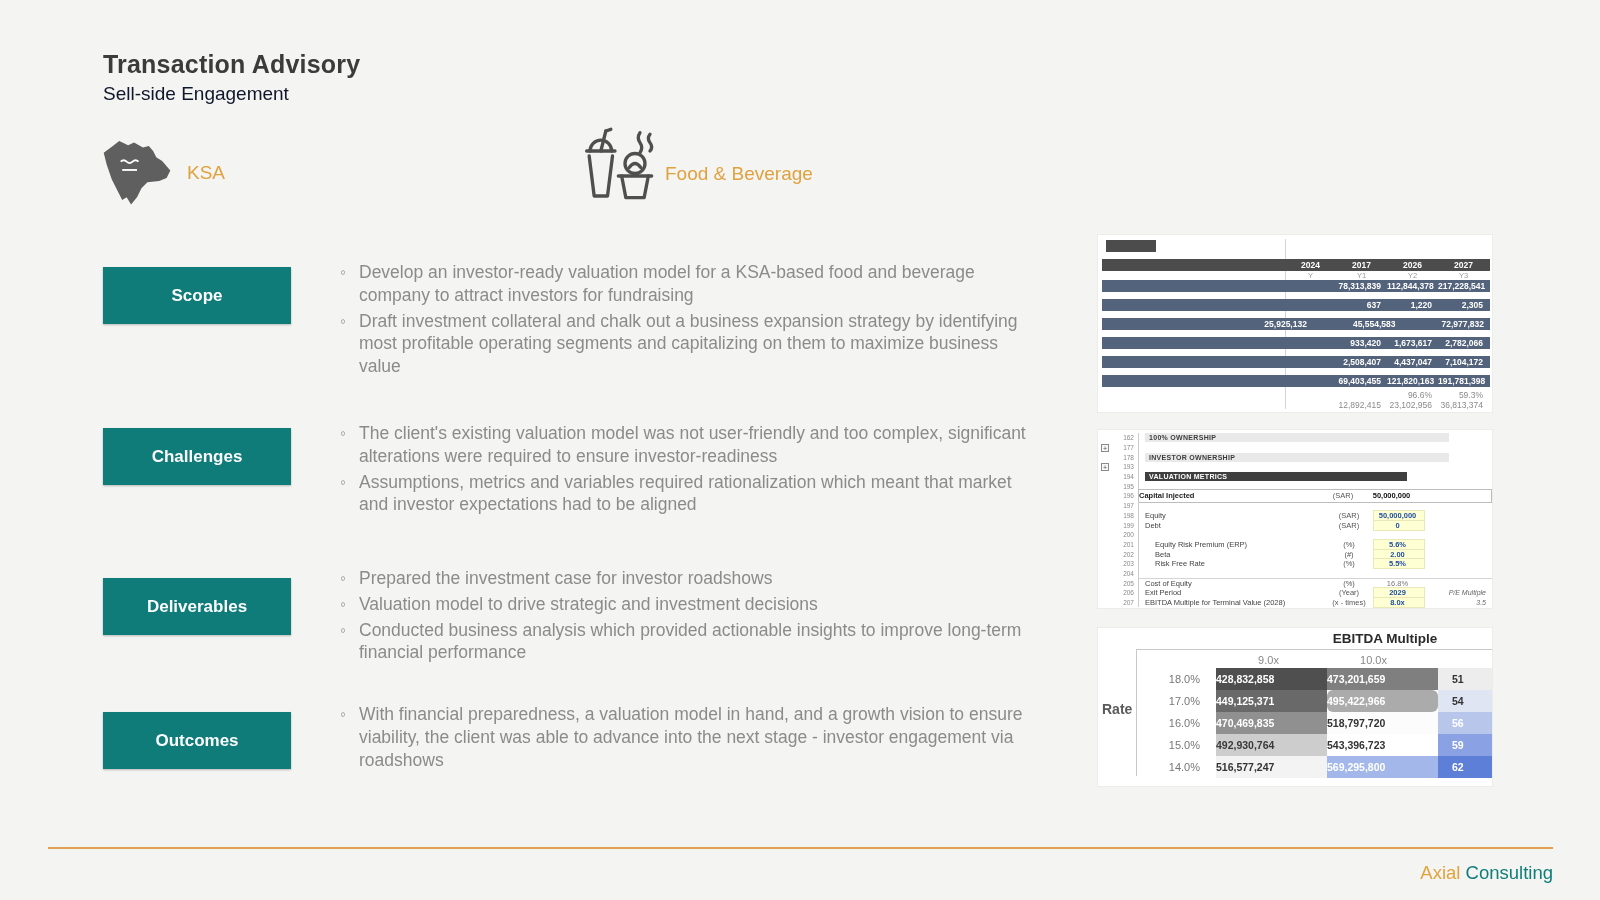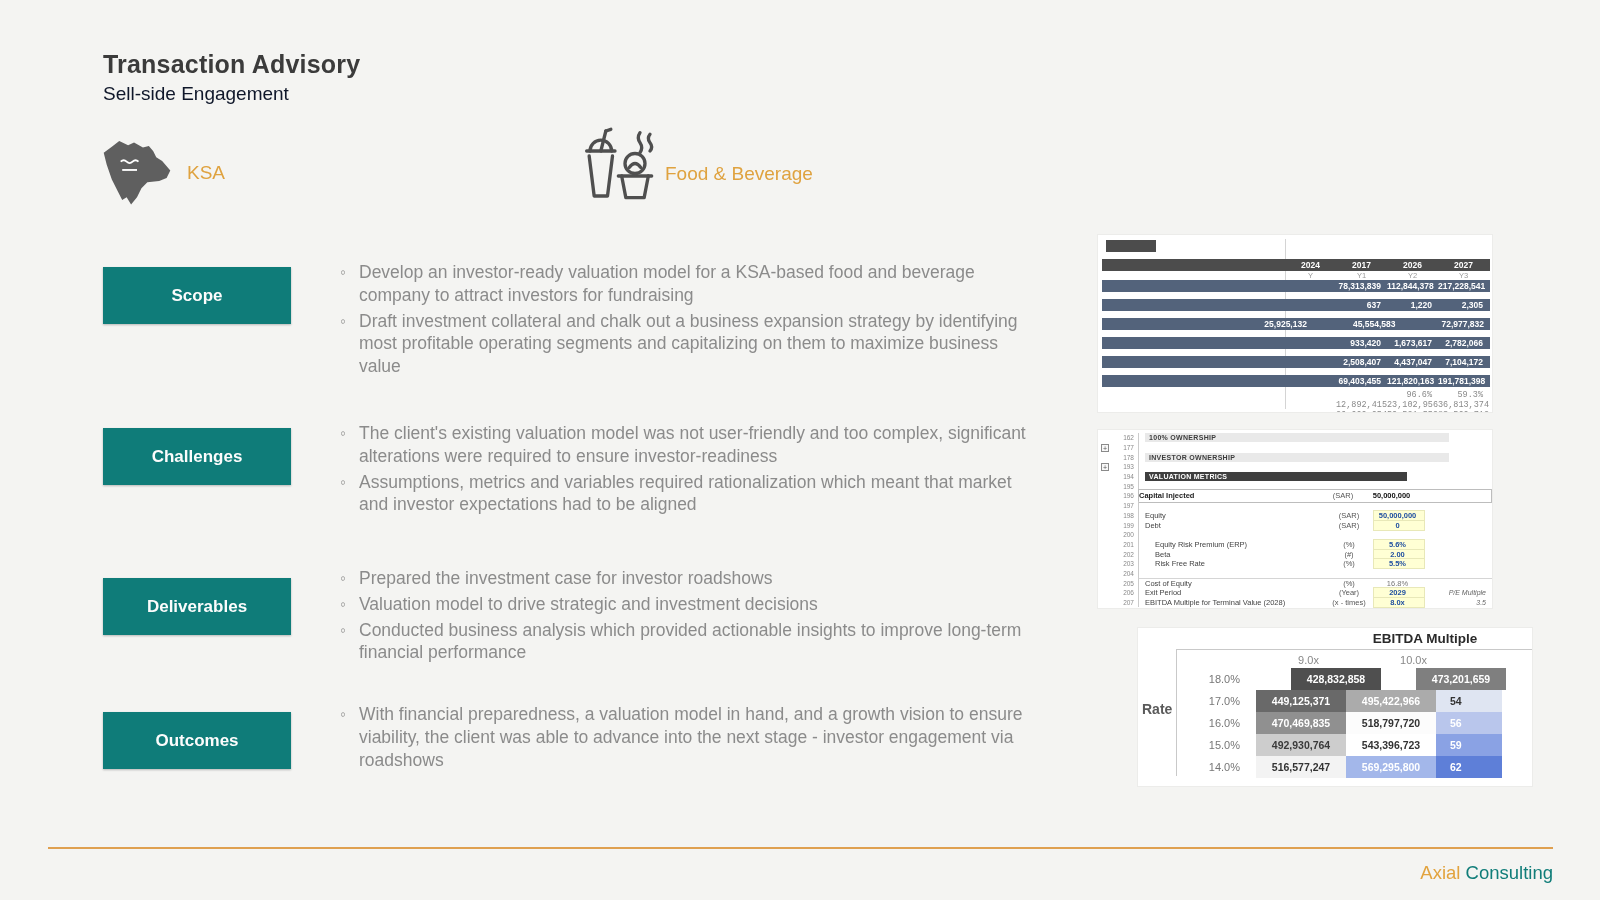--- a/index.html
+++ b/index.html
@@ -27,35 +27,35 @@
   }
   
   .bullets{left:338px;width:690px;color:#8b8b8b;font-size:17.5px;line-height:1.3;}
   .bullets .bi{position:relative;padding-left:21px;margin-bottom:3px;}
   .bullets .bi::before{content:"◦";position:absolute;left:2px;top:0;color:#9a9a9a;}
 
   
   .card{position:absolute;left:1098px;width:394px;background:#ffffff;overflow:hidden;box-shadow:0 0 0 1px rgba(0,0,0,.03);}
   .card1{top:235px;height:177px;}
   .card2{top:430px;height:178px;}
-  .card3{top:628px;height:158px;margin-left:40px;}
+  .card3{top:628px;height:158px;}
 
   
   .f-redacted{left:8px;top:5px;width:50px;height:12px;background:#4c4c4c;}
   .f-divider{left:187px;top:4px;bottom:3px;width:1px;background:#d4d4d4;}
   .frow{position:absolute;left:4px;right:2px;display:flex;height:12px;align-items:center;}
   .flabel{width:183px;height:100%;}
   .fcol{width:51px;text-align:right;padding-right:6px;box-sizing:border-box;font-size:8.5px;}
   .fhead{background:#4c4c4c;}
   .fhead .fcol{color:#ffffff;font-weight:bold;text-align:center;padding-right:0;}
   .fsub{height:10px;}
   .fsub .fcol{color:#999999;font-size:7.5px;text-align:center;padding-right:0;border-bottom:1px solid #dddddd;height:100%;line-height:10px;}
   .fbar{background:#53637b;}
   .fbar .fcol{color:#ffffff;font-weight:bold;}
-  .fplain .fcol{color:#8a8a8a;font-family:Liberation Mono, monospace;}
+  .fplain .fcol{color:#8a8a8a;}
 
   
   .vwrap{position:absolute;inset:0;padding-top:3px;}
   .vrow{display:flex;height:9.7px;align-items:center;font-size:7.5px;color:#444444;}
   .vplus{width:14px;display:flex;justify-content:center;}
   .plusbox{width:8px;height:8px;border:1px solid #8a8a8a;background:#f7f7f7;font-size:7px;line-height:7px;text-align:center;color:#555555;box-sizing:border-box;}
   .vnum{width:26px;text-align:right;padding-right:4px;color:#8a8a8a;font-size:6.5px;box-sizing:border-box;}
   .vcontent{flex:1;display:flex;align-items:center;height:100%;border-left:1px solid #cccccc;padding-left:6px;position:relative;}
   .vband{width:300px;background:#e9e9e9;color:#3d3d3d;font-weight:bold;font-size:7px;padding:1px 0 1px 4px;letter-spacing:.3px;}
   .vband.dark{width:258px;background:#3f3f3f;color:#ffffff;}
@@ -70,25 +70,25 @@
   .vboxed{border:1px solid #bdbdbd;padding:1px 0;}
   .vnote{position:absolute;right:6px;font-style:italic;color:#666666;font-size:7px;}
 
   
   .s-title{left:180px;top:3px;width:214px;text-align:center;font-size:13.5px;font-weight:bold;color:#2a2a2a;}
   .s-frame{left:38px;top:21px;right:0;bottom:10px;border-left:1px solid #c9c9c9;border-top:1px solid #c9c9c9;}
   .s-rate{left:4px;top:73px;font-size:14px;font-weight:bold;color:#5a5a5a;}
   .s-headrow{position:absolute;left:0;top:24px;display:flex;height:16px;align-items:center;}
   .s-row{position:absolute;left:0;display:flex;height:22px;}
   .s-ratecol{width:118px;text-align:right;padding-right:16px;box-sizing:border-box;font-size:11px;color:#777777;line-height:22px;}
-  .s-cell{width:90px;text-align:center;font-size:10.5px;font-weight:bold;line-height:22px;}
+  .s-cell{width:111px;text-align:left;font-size:10.5px;font-weight:bold;line-height:22px;}
   .s-hc{width:105px;text-align:center;font-size:11px;color:#888888;}
   .s-cut{width:66px;text-align:left;padding-left:14px;box-sizing:border-box;}
   .s00{background:#4f4f4f;color:#ffffff;} .s01{background:#7f7f7f;color:#ffffff;} .s02{background:#ededed;color:#333333;}
-  .s10{background:#696969;color:#ffffff;} .s11{background:#ababab;color:#ffffff;} .s12{background:#dfe5f2;color:#333333;}
+  .s10{background:#696969;color:#ffffff;} .s11{background:#ababab;color:#ffffff;border-radius:6px;} .s12{background:#dfe5f2;color:#333333;}
   .s20{background:#909090;color:#ffffff;} .s21{background:#fcfcfc;color:#333333;} .s22{background:#b9c6ec;color:#ffffff;}
   .s30{background:#cdcdcd;color:#3a3a3a;} .s31{background:#ffffff;color:#333333;} .s32{background:#8aa2e4;color:#ffffff;}
   .s40{background:#f3f3f3;color:#333333;} .s41{background:#a3b7ea;color:#ffffff;} .s42{background:#5e7fd8;color:#ffffff;}
 
   
   .foot-rule{left:48px;right:47px;top:847px;border-top:2px solid #dfa050;}
   .brand{right:47px;top:862px;font-size:18.5px;}
   .brand .a{color:#e2a33e;}
   .brand .b{color:#107d79;}
 </style>
@@ -378,21 +378,21 @@
   <div class="abs s-title">EBITDA Multiple</div>
   <div class="abs s-frame"></div>
   <div class="abs s-rate">Rate</div>
 
   <div class="s-headrow">
     <div class="s-ratecol"></div>
     <div class="s-hc">9.0x</div>
     <div class="s-hc">10.0x</div>
   </div>
 
-  <div class="s-row" style="top:40px;gap:35px;">
+  <div class="s-row" style="top:40px;">
     <div class="s-ratecol">18.0%</div>
     <div class="s-cell s00">428,832,858</div>
     <div class="s-cell s01">473,201,659</div>
     <div class="s-cell s02 s-cut">51</div>
   </div>
   <div class="s-row" style="top:62px;">
     <div class="s-ratecol">17.0%</div>
     <div class="s-cell s10">449,125,371</div>
     <div class="s-cell s11">495,422,966</div>
     <div class="s-cell s12 s-cut">54</div>

